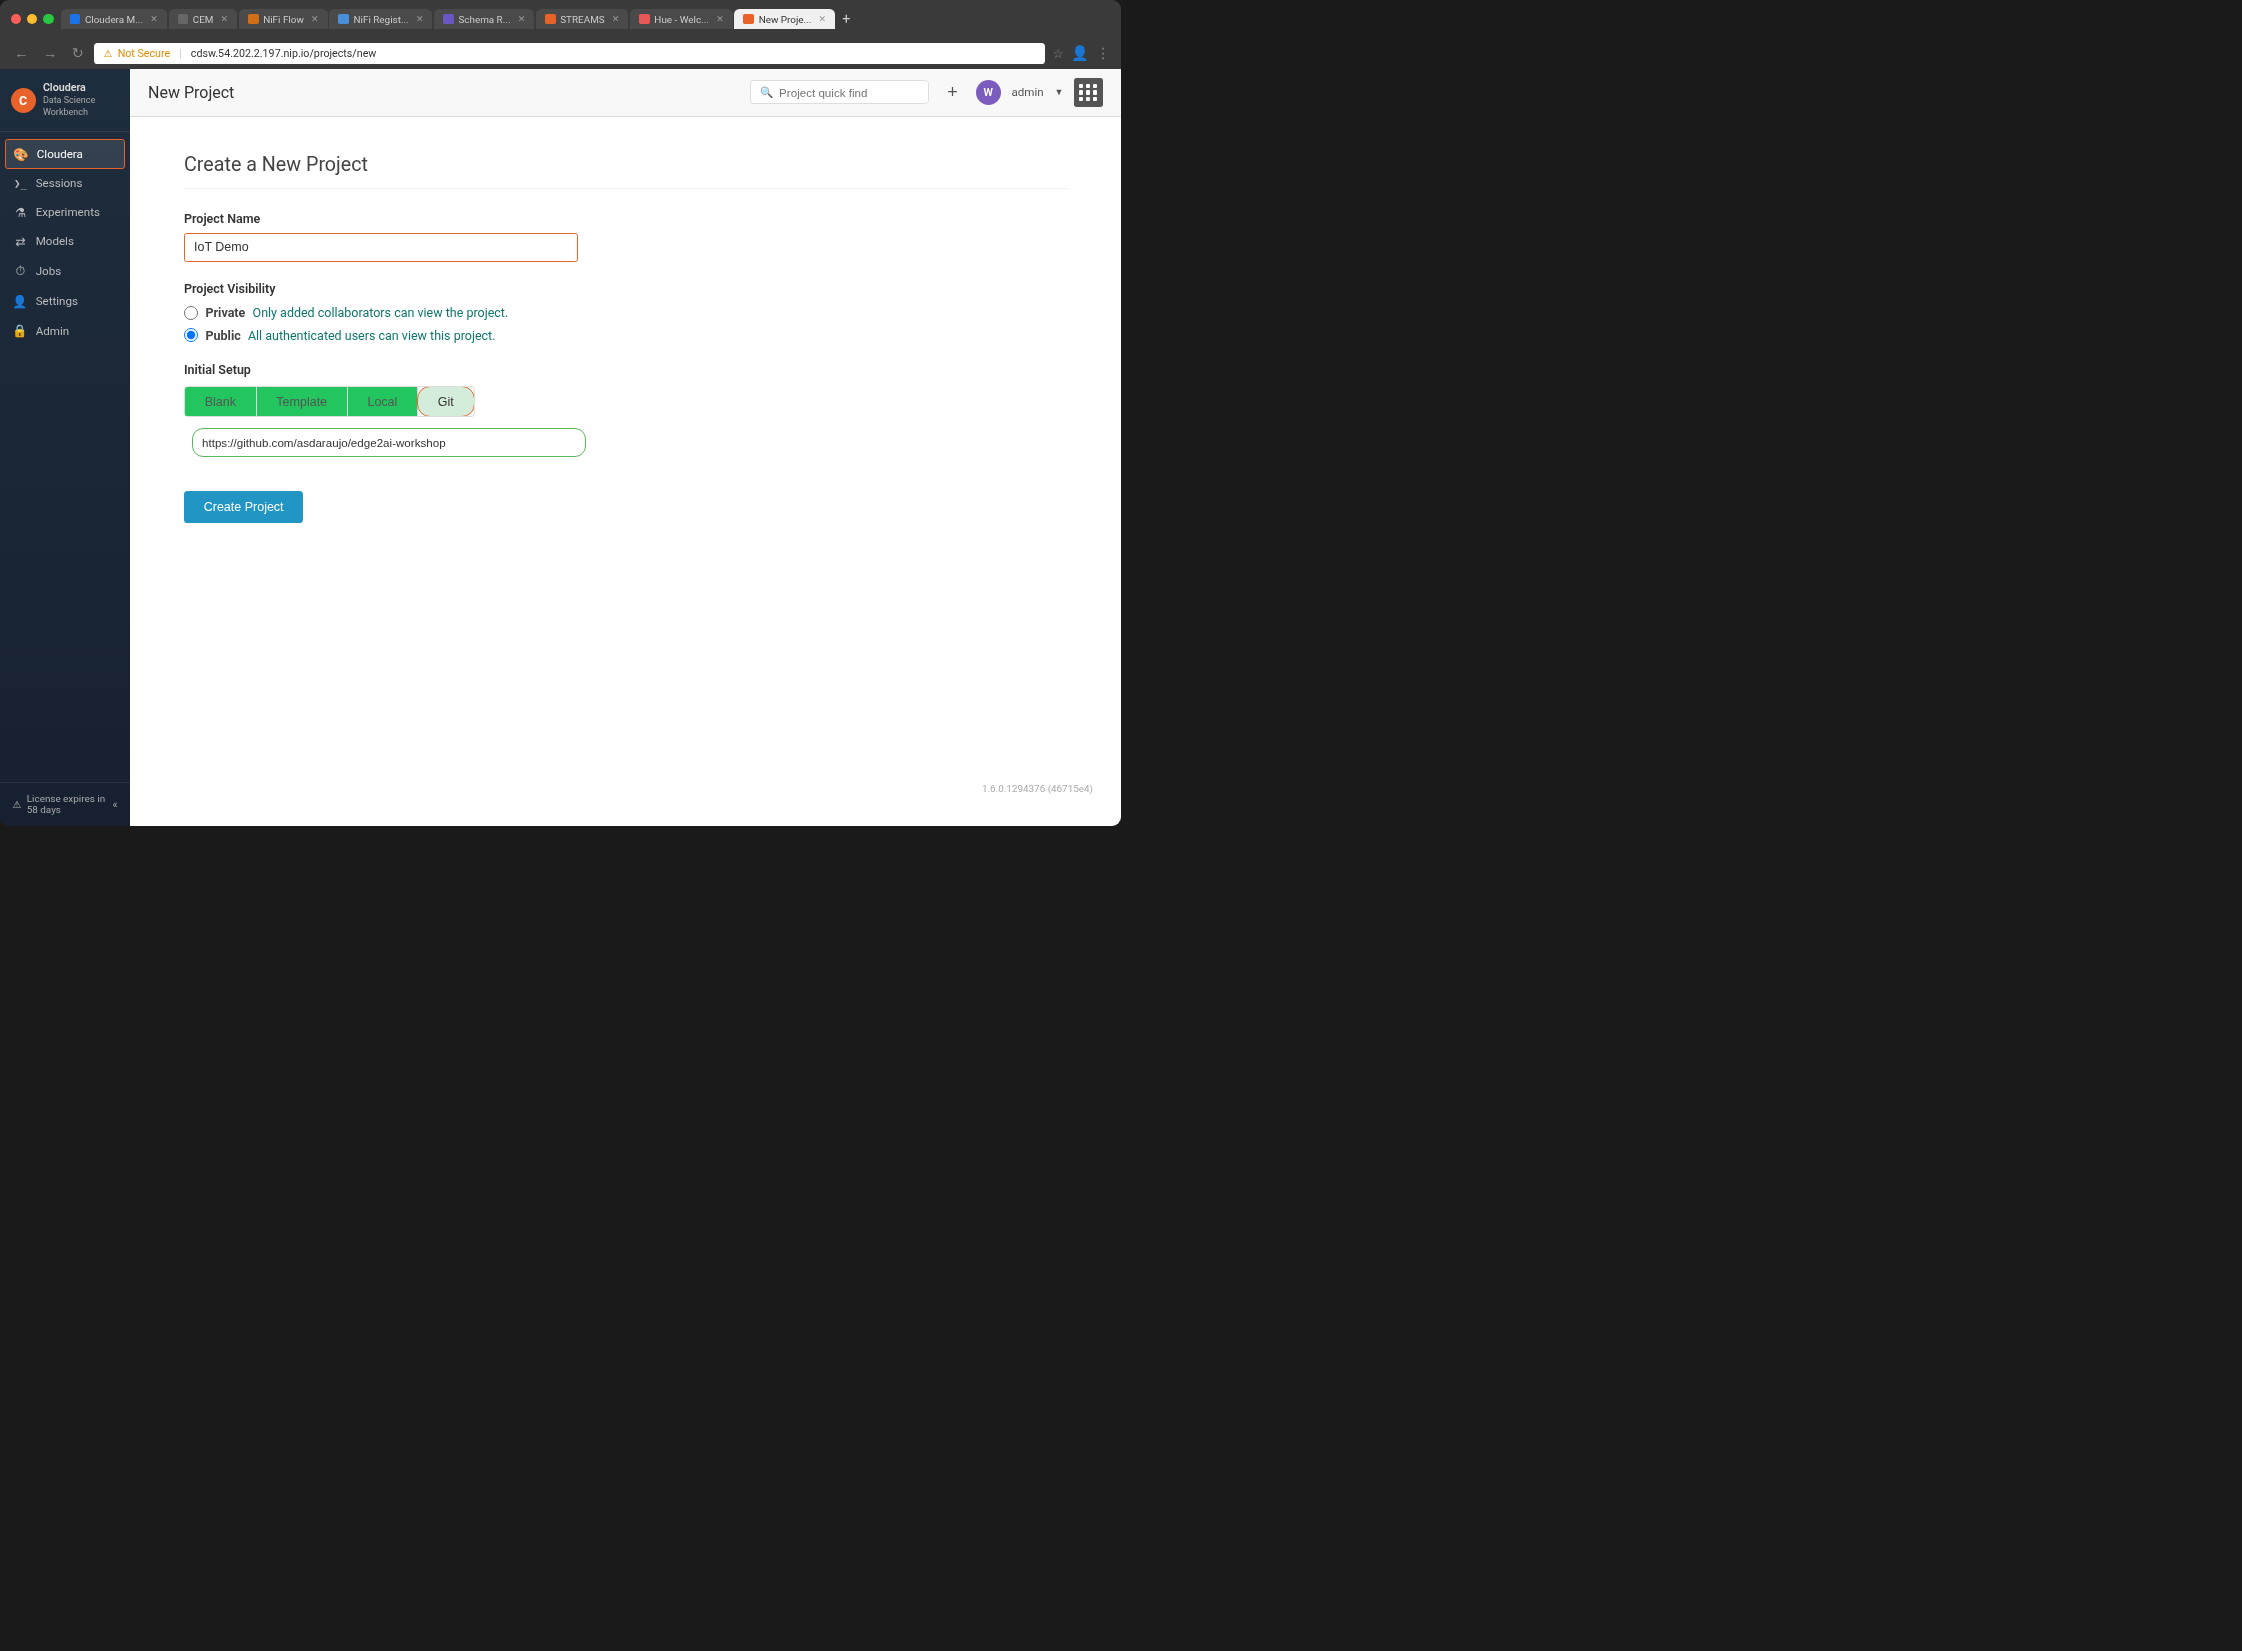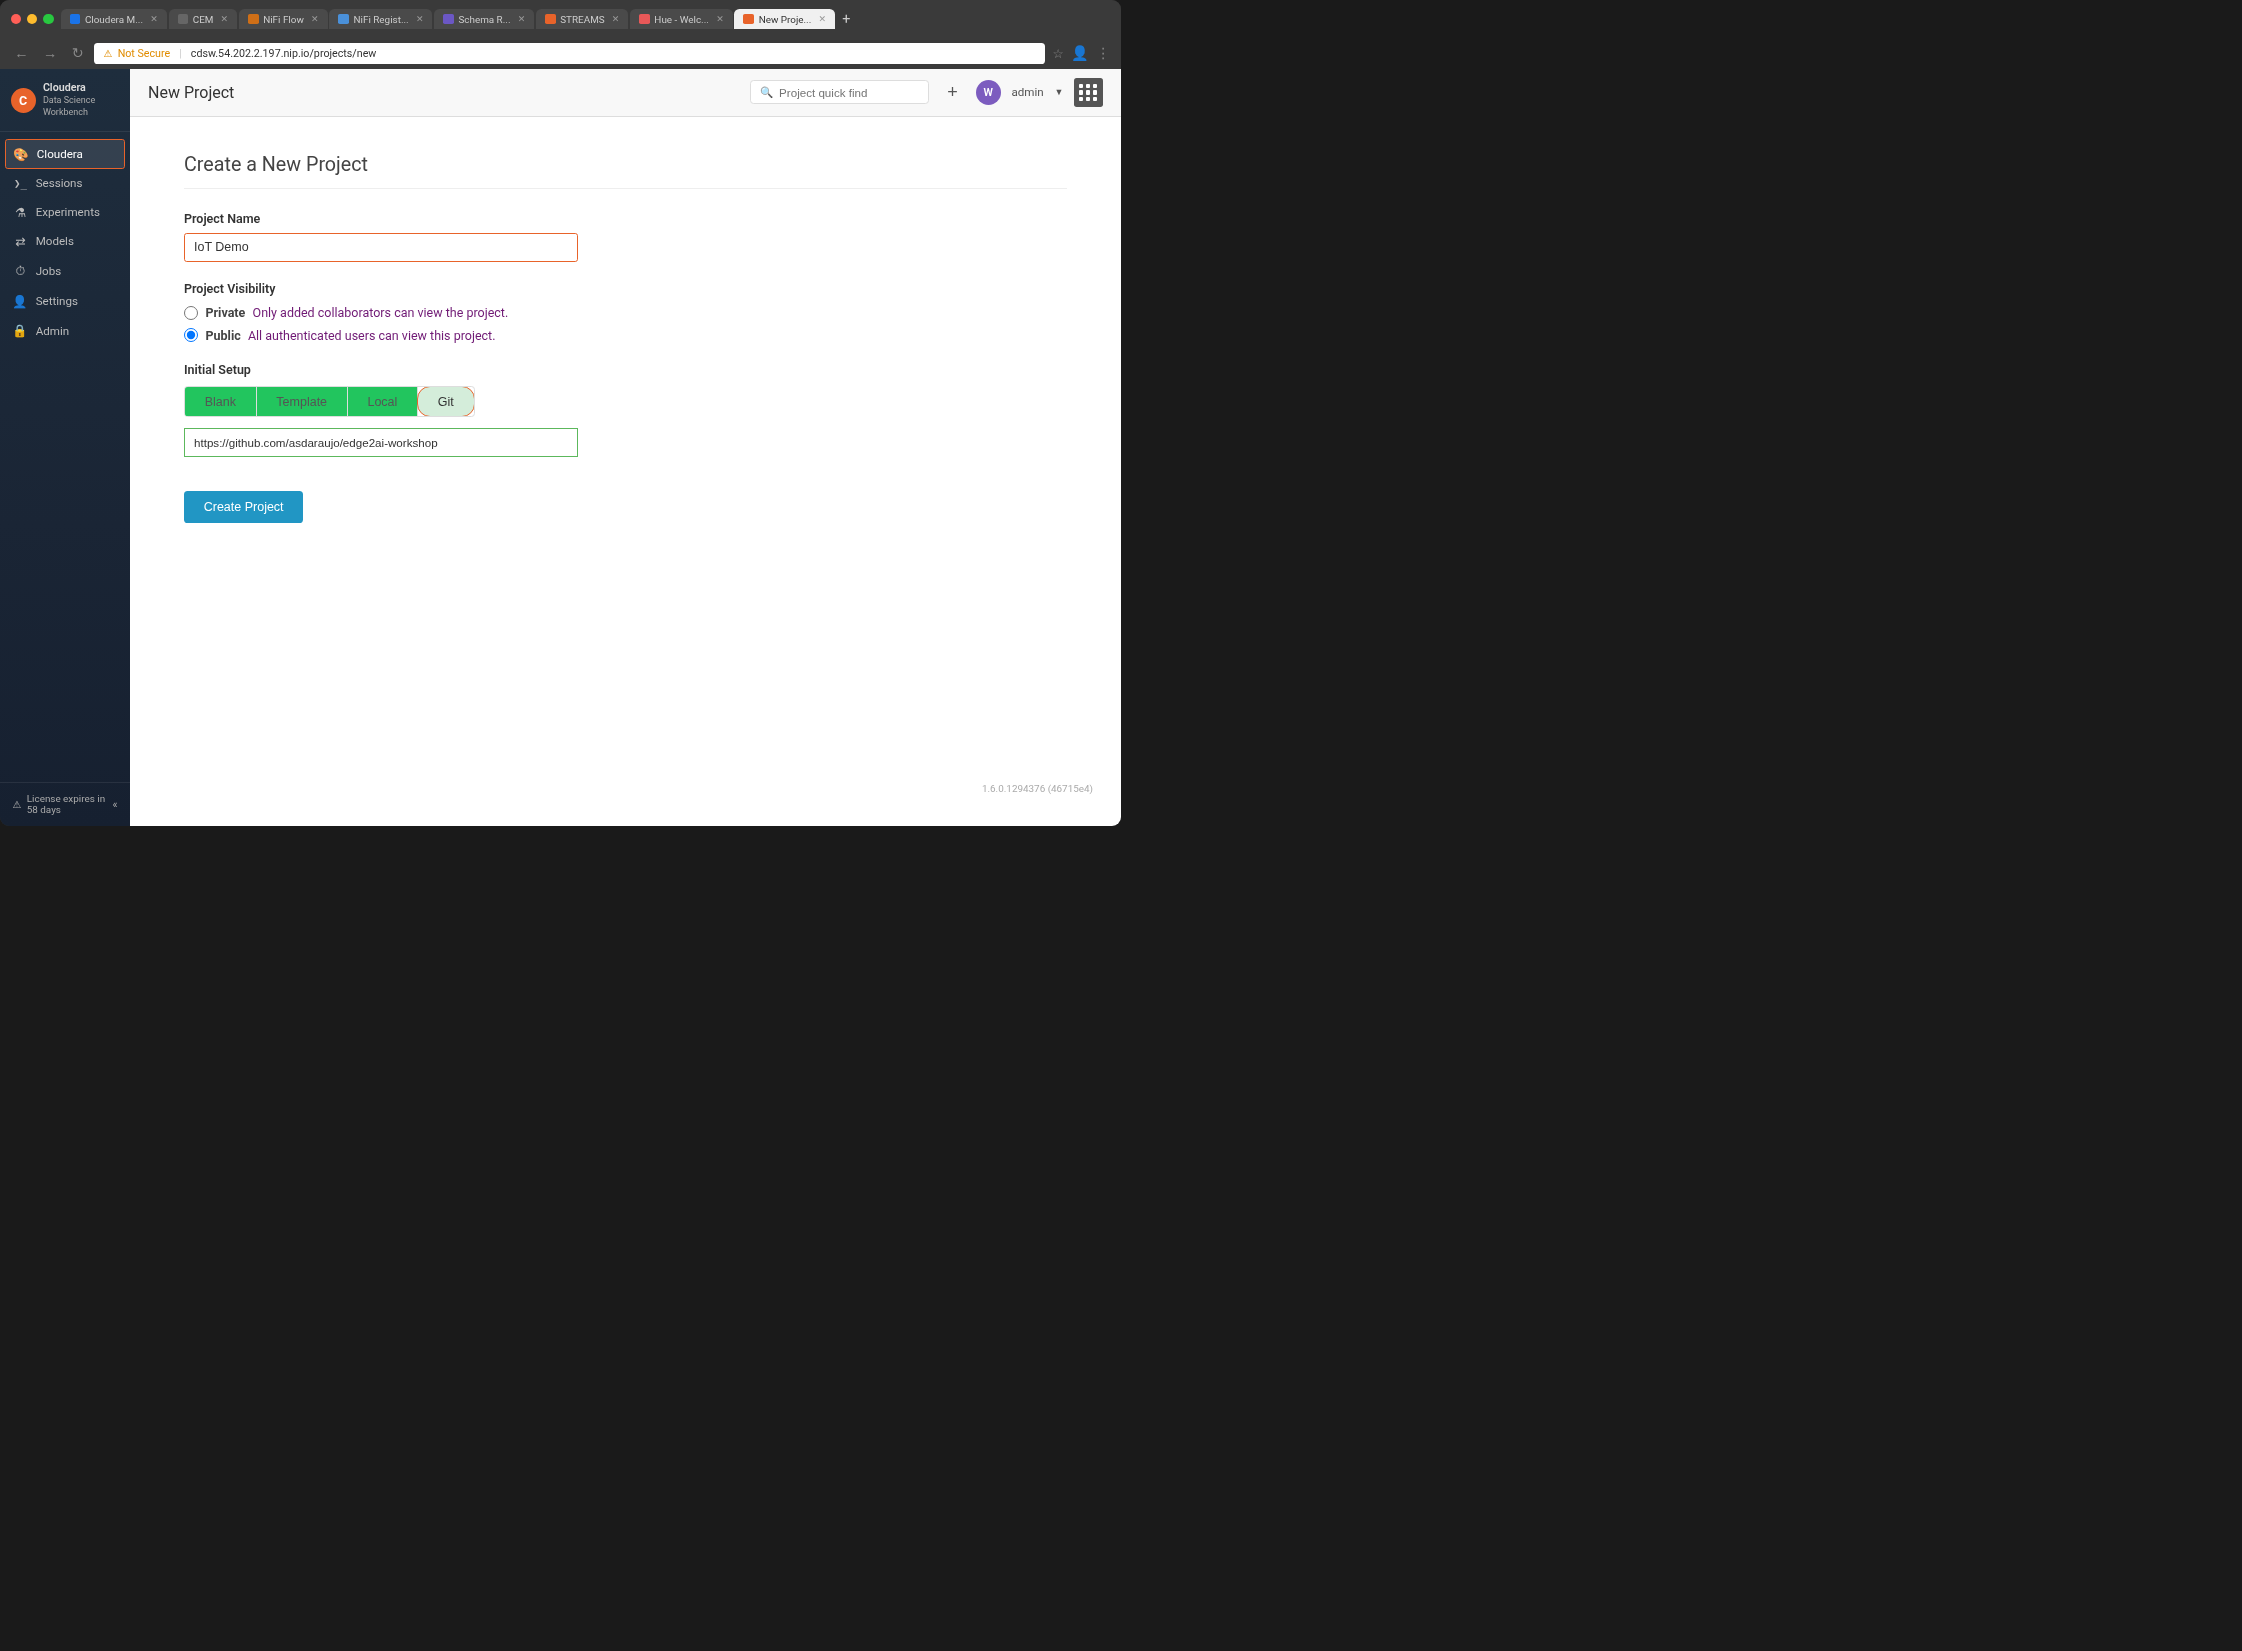--- a/index.html
+++ b/index.html
@@ -71,30 +71,30 @@
 
     .form-group { margin-bottom: 19.7px; }
     .form-label { font-size: 12.5px; font-weight: 600; color: #333; margin-bottom: 7.2px; display: block; }
 
     .form-input { width: 394px; padding: 6.3px 9px; border: 1.8px solid #e8632a; border-radius: 2.7px; font-size: 12.5px; color: #333; outline: none; }
 
     .visibility-section { margin-bottom: 19.7px; }
     .visibility-label { font-size: 12.5px; font-weight: 600; color: #333; margin-bottom: 9px; }
     .radio-option { display: flex; align-items: center; gap: 7.2px; margin-bottom: 7.2px; font-size: 12.5px; color: #444; }
     .radio-option input[type="radio"] { width: 14.3px; height: 14.3px; }
-    .radio-option .option-desc { color: #701a75; }
+    .radio-option .option-desc { color: #0f766e; }
 
     .setup-section { margin-bottom: 19.7px; }
     .setup-label { font-size: 12.5px; font-weight: 600; color: #333; margin-bottom: 9px; }
     .setup-tabs { display: flex; gap: 0; border: 0.9px solid #ddd; border-radius: 3.6px; width: fit-content; overflow: hidden; }
     .setup-tab { padding: 7.2px 19.7px; font-size: 12.5px; color: #555; background: #22c55e; border: none; cursor: pointer; border-right: 0.9px solid #ddd; }
     .setup-tab:last-child { border-right: none; }
     .setup-tab.active { background: #d4edda; color: #333; border: 1.8px solid #e8632a; border-radius: 13px; margin: -0.9px; }
 
-    .git-url-input { width: 394px; padding: 7.2px 9px; border: 1.8px solid #5cb85c; border-radius: 0; font-size: 11.6px; color: #333; outline: none; margin-top: 10.7px; display: block; }
+    .git-url-input { width: 394px; padding: 7.2px 9px; border: 1.8px solid #5cb85c; border-radius: 11px; font-size: 11.6px; color: #333; outline: none; margin-top: 10.7px; display: block; margin-left: 8px; }
 
     .create-btn { background: #2196c4; color: white; border: none; border-radius: 3.6px; padding: 9px 19.7px; font-size: 12.5px; cursor: pointer; margin-top: 14.3px; }
 
     .version-info { position: absolute; bottom: 32px; right: 28px; font-size: 9.9px; color: #aaa; }
   </style>
 </head>
 <body>
 
 <div class="browser-window">
 

